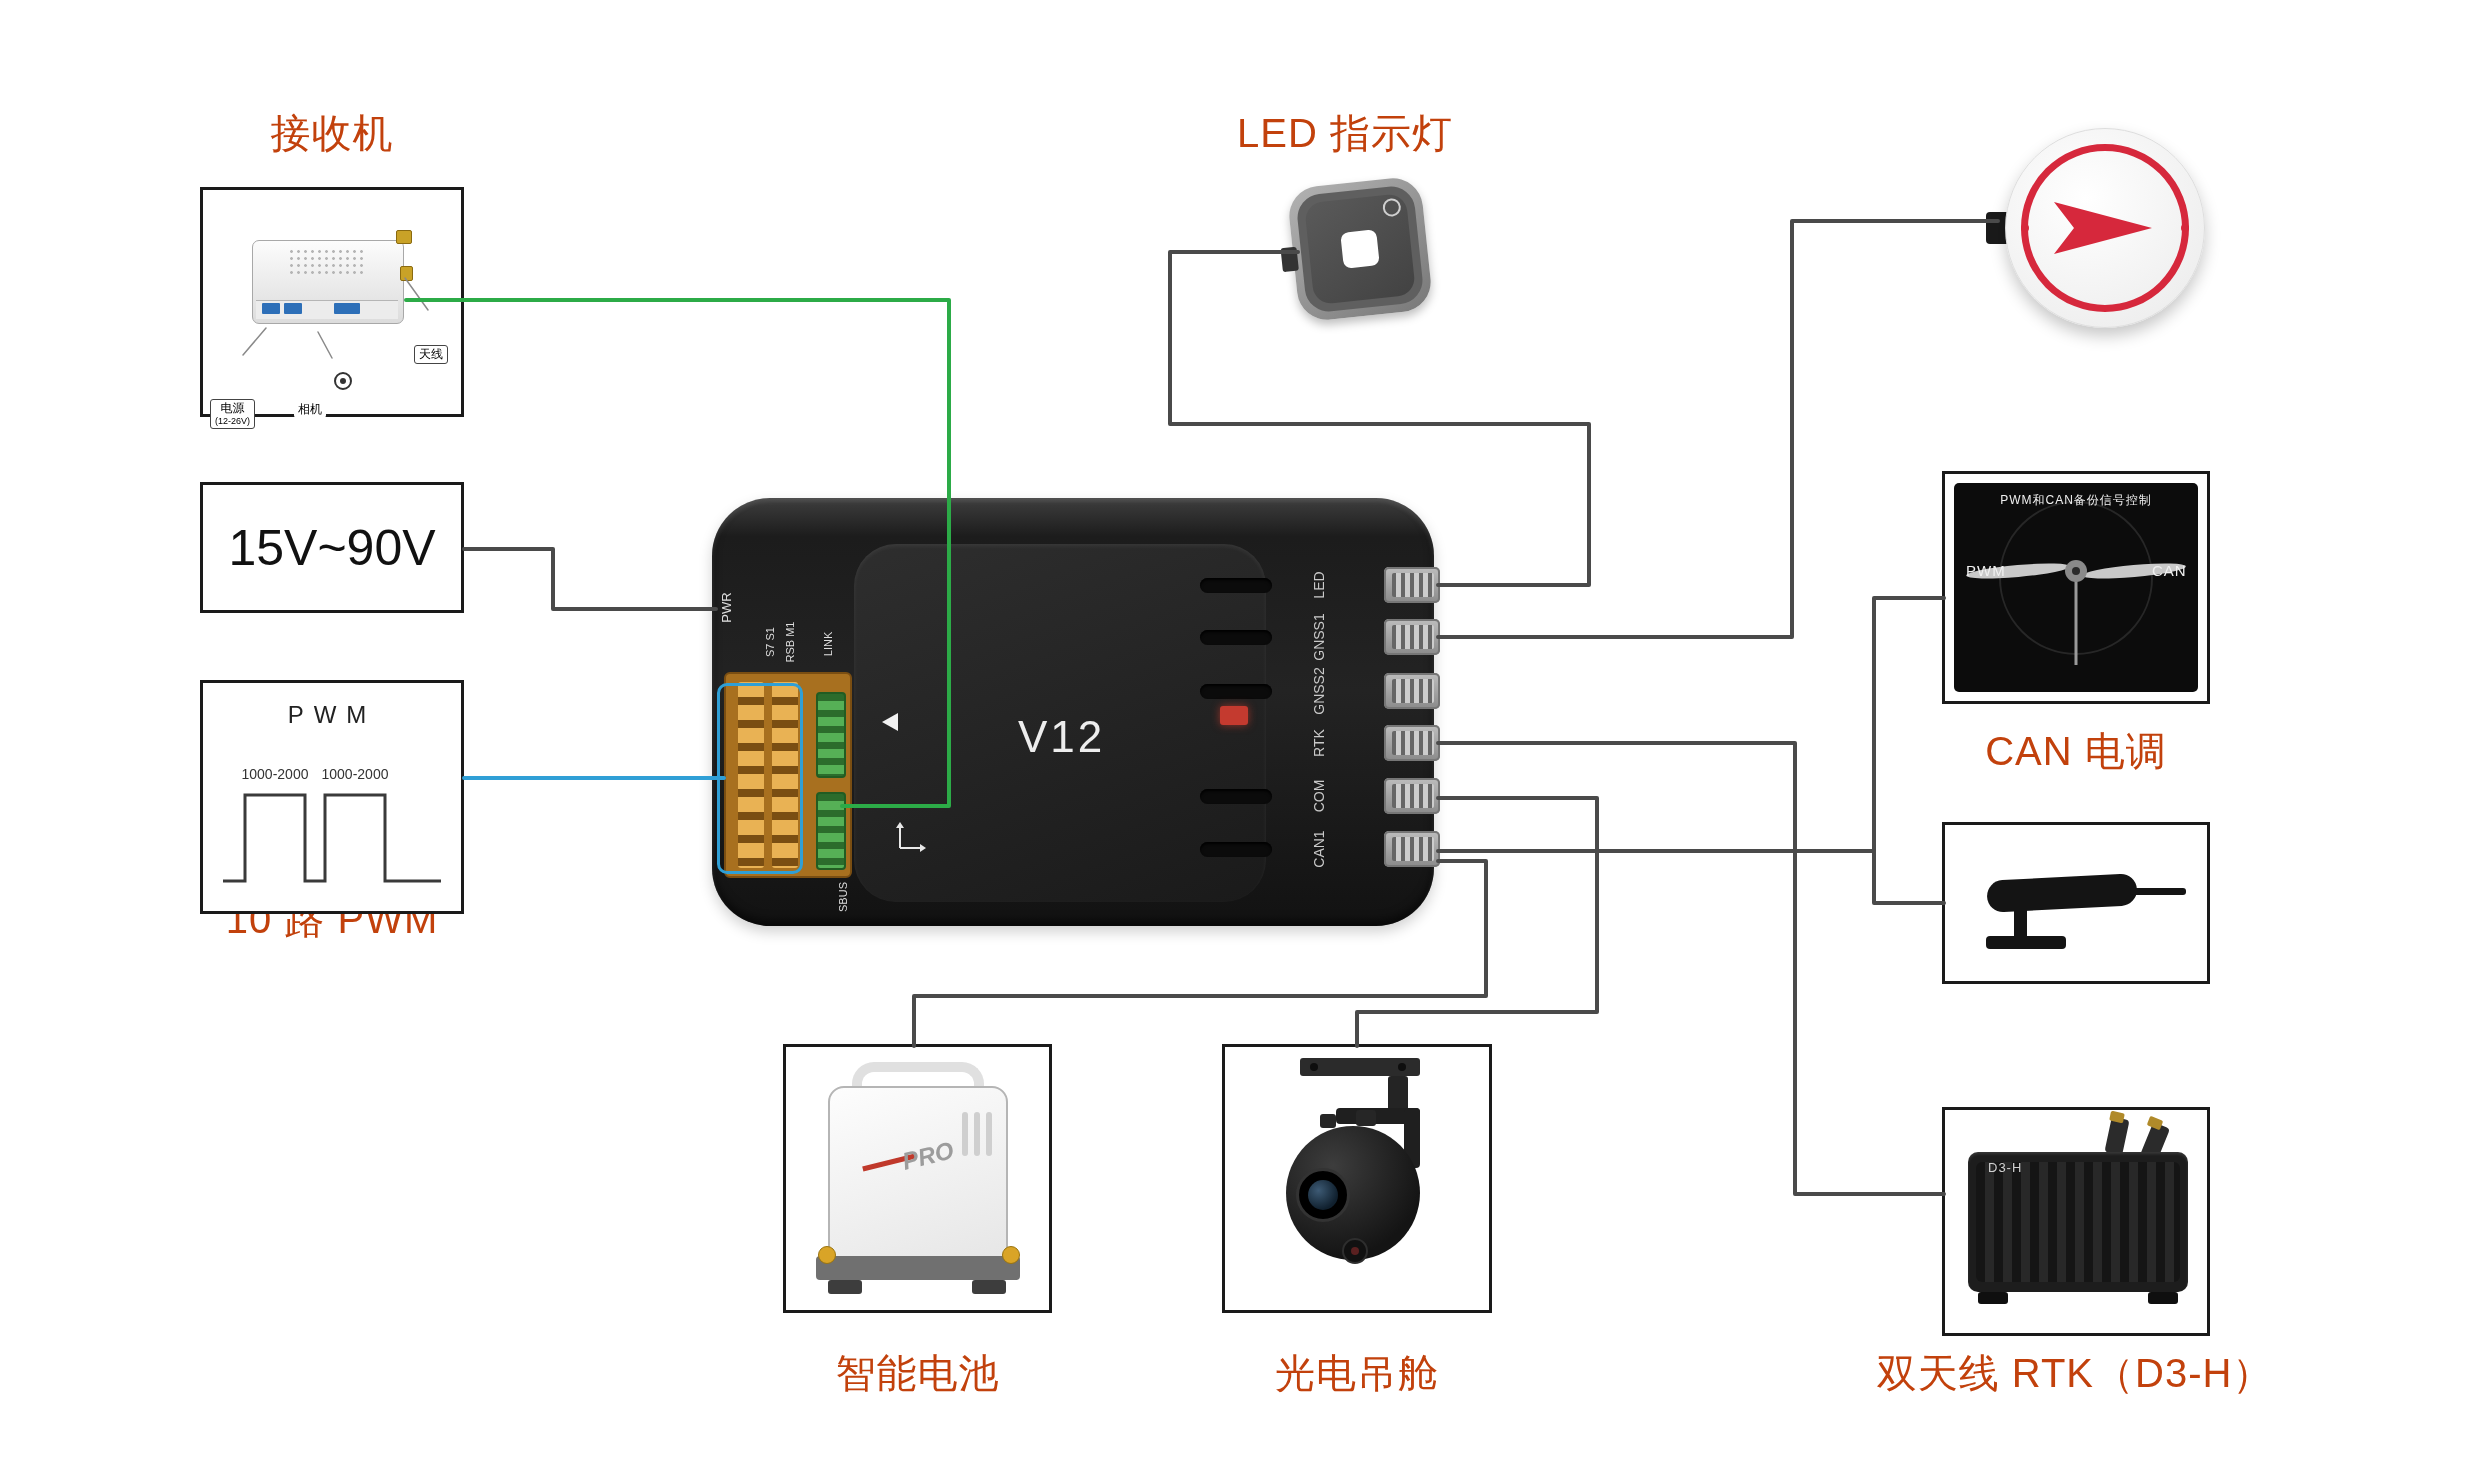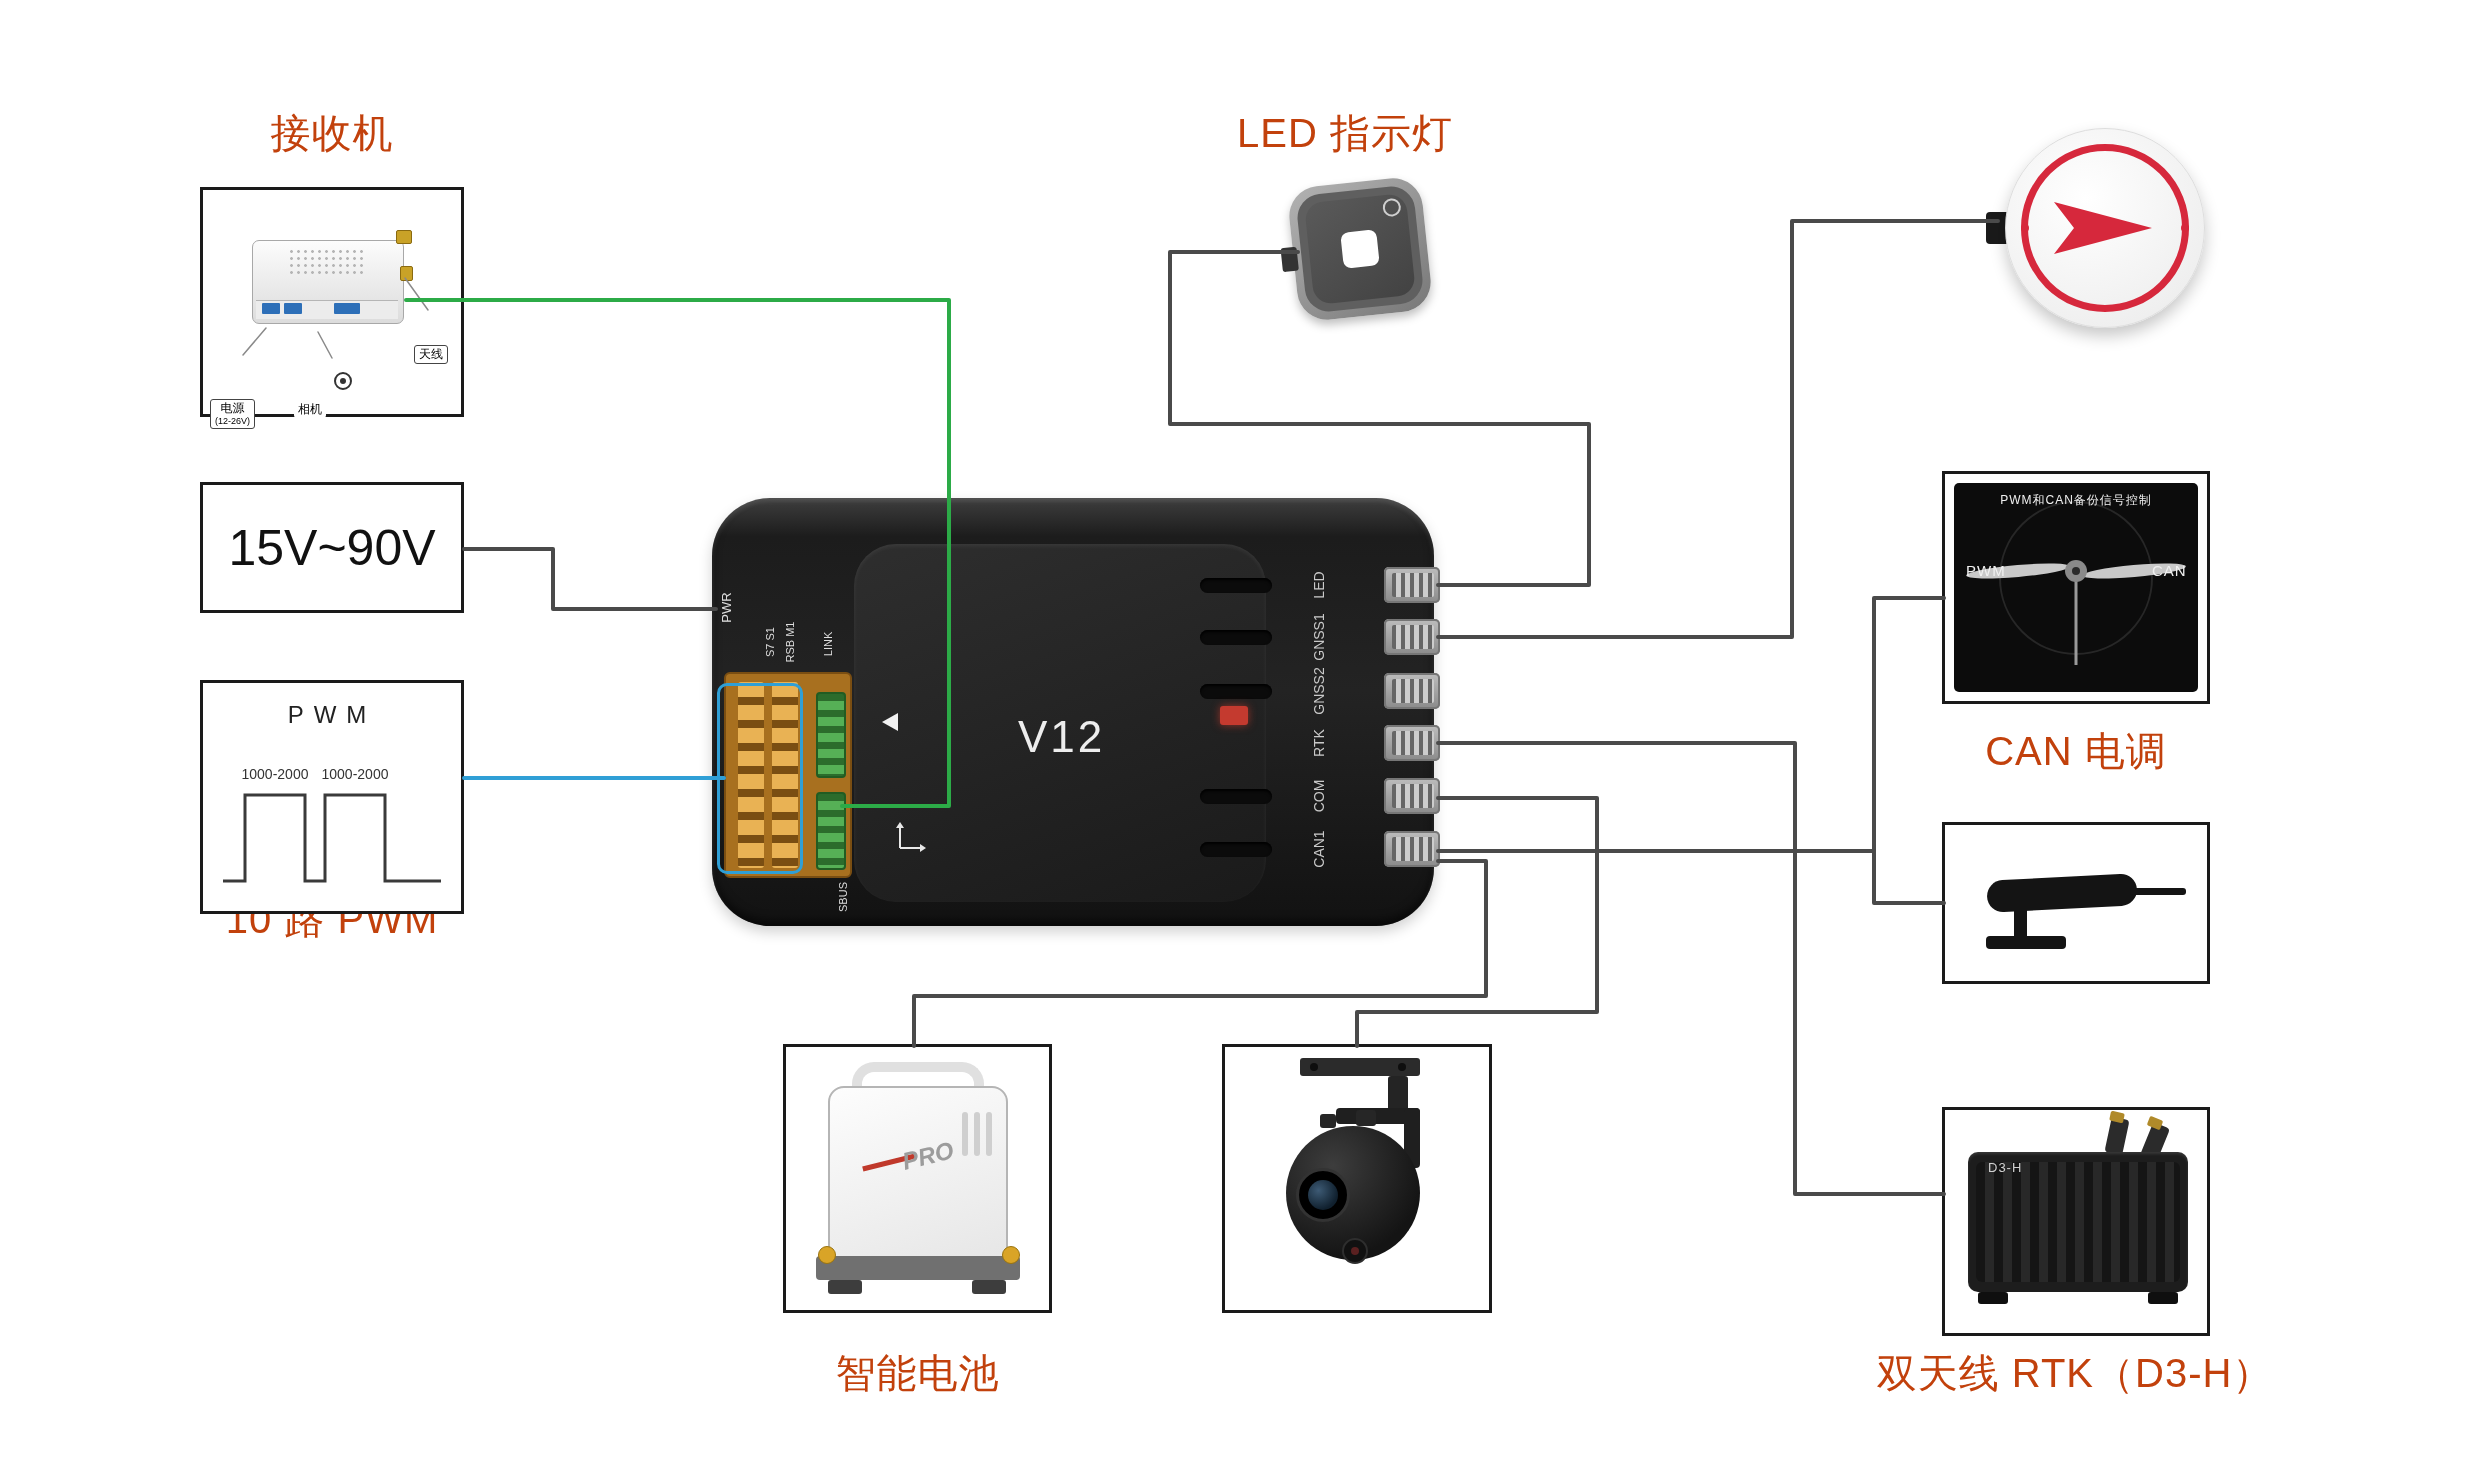--- a/index.html
+++ b/index.html
@@ -178,20 +178,21 @@
 </head>
 <body>
 
 <div id="canvas">
 
   <div class="lbl" id="lbl-receiver">接收机</div>
   <div class="lbl" id="lbl-led">LED 指示灯</div>
   <div class="lbl" id="lbl-canesc">CAN 电调</div>
   <div class="lbl" id="lbl-rtk">双天线 RTK（D3-H）</div>
   <div class="lbl" id="lbl-battery">智能电池</div>
+  <div class="lbl" id="lbl-gimbal">光电吊舱</div>
   <div class="lbl" id="lbl-pwm-caption">10 路 PWM</div>
 
   <div class="box" id="box-receiver"></div>
   <div id="rc-body"></div>
   <div id="rc-grille"></div>
   <div id="rc-strip"></div>
   <div class="rc-port" id="rc-port1"></div>
   <div class="rc-port" id="rc-port2"></div>
   <div class="rc-port" id="rc-port3"></div>
   <div class="rc-ant" id="rc-ant1"></div>

